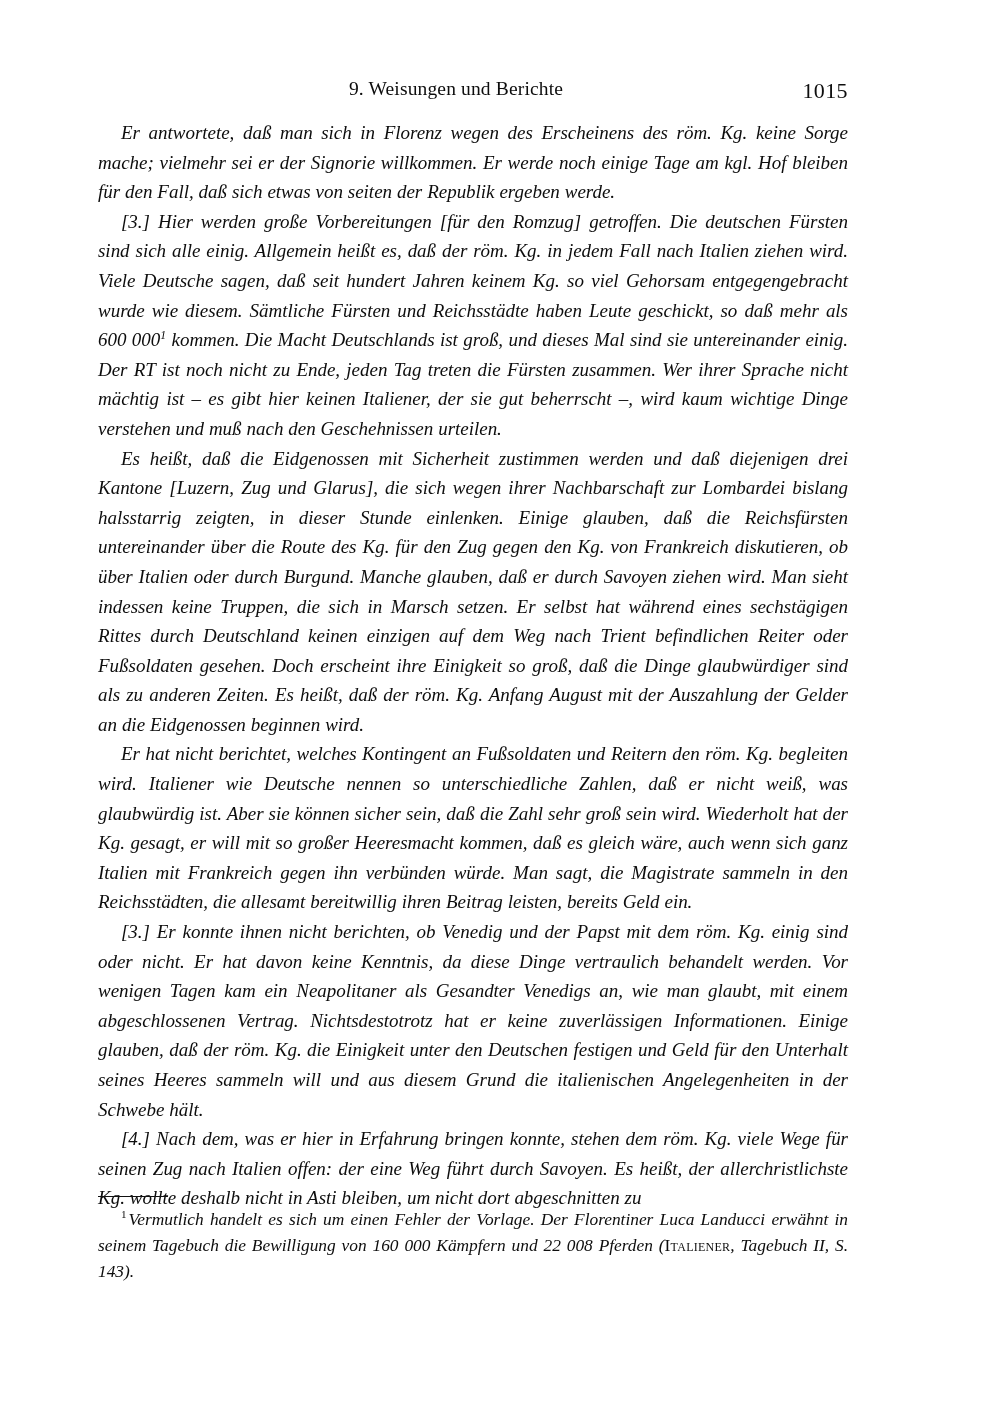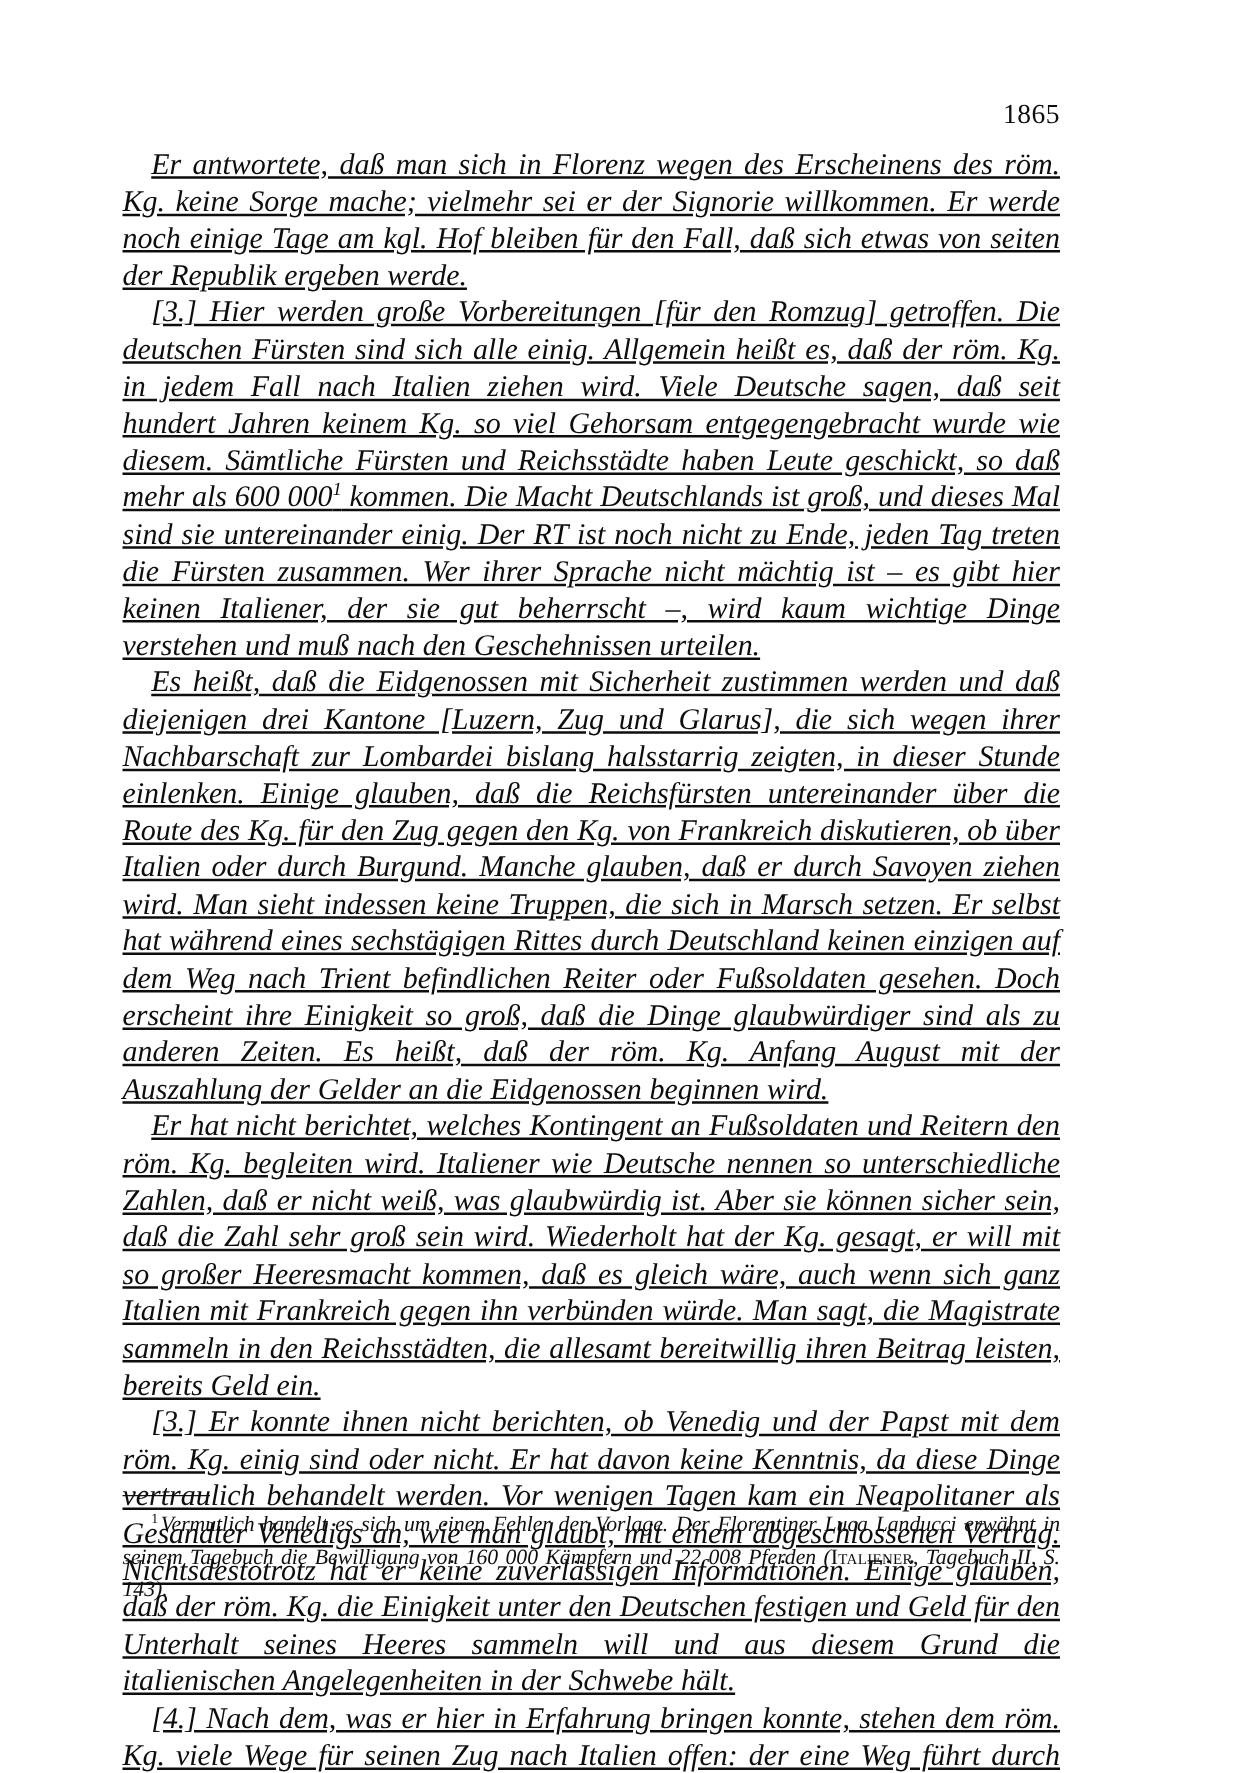--- a/index.html
+++ b/index.html
@@ -57,30 +57,29 @@
   .textblock {
     position: absolute;
     top: 118px;
     left: 98px;
     width: 750px;
   }
 
   p.para {
     margin: 0;
     font-style: italic;
-    font-size: 24px;
+    font-size: 19px;
     line-height: 29.6px;
     text-align: justify;
     text-justify: inter-word;
     text-indent: 23px;
     hyphens: none;
     -webkit-hyphens: none;
     letter-spacing: -0.02px;
     word-spacing: 0.2px;
-    text-decoration: underline;
   }
   p.para.last-open {
     
   }
 
   sup.fnref {
     font-size: 0.62em;
     vertical-align: super;
     line-height: 0;
     font-style: italic;
@@ -121,21 +120,22 @@
     font-size: 1.0em;
     letter-spacing: 0.25px;
   }
 </style>
 </head>
 <body>
 
 <div class="page">
 
   <div class="running-head">
-    <span class="rh-folio">1865</span>
+    <span class="rh-title">9. Weisungen und Berichte</span>
+    <span class="rh-folio">1015</span>
   </div>
 
   <div class="textblock">
 
     <p class="para">
       <span>Er antwortete, daß man sich in Florenz wegen des Erscheinens des röm. Kg. keine Sorge mache; vielmehr sei er der Signorie willkommen. Er werde noch einige Tage am kgl. Hof bleiben für den Fall, daß sich etwas von seiten der Republik ergeben werde.</span>
     </p>
 
     <p class="para">
       <span>[3.] Hier werden große Vorbereitungen [für den Romzug] getroffen. Die deutschen Fürsten sind sich alle einig. Allgemein heißt es, daß der röm. Kg. in jedem Fall nach Italien ziehen wird. Viele Deutsche sagen, daß seit hundert Jahren keinem Kg. so viel Gehorsam entgegengebracht wurde wie diesem. Sämtliche Fürsten und Reichsstädte haben Leute geschickt, so daß mehr als 600 000</span><sup class="fnref">1</sup><span> kommen. Die Macht Deutschlands ist groß, und dieses Mal sind sie untereinander einig. Der RT ist noch nicht zu Ende, jeden Tag treten die Fürsten zusammen. Wer ihrer Sprache nicht mächtig ist – es gibt hier keinen Italiener, der sie gut beherrscht –, wird kaum wichtige Dinge verstehen und muß nach den Geschehnissen urteilen.</span>

